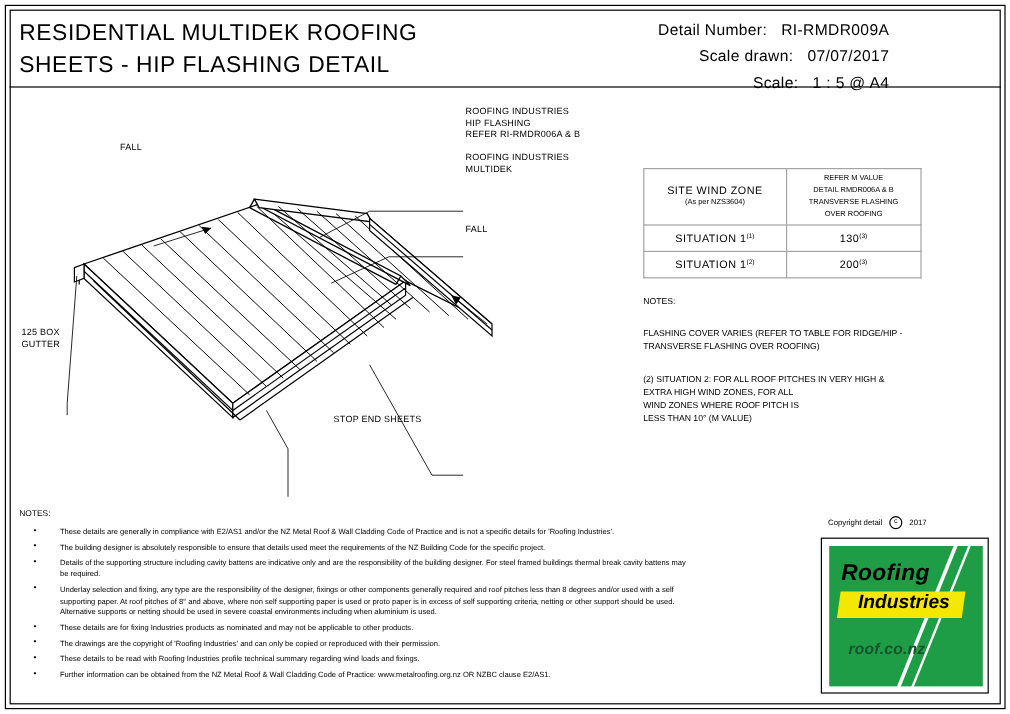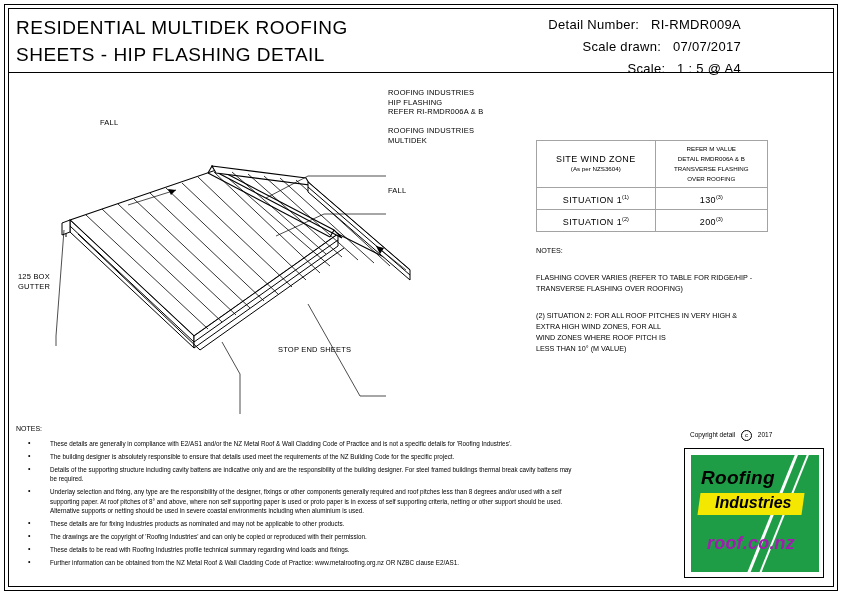--- a/index.html
+++ b/index.html
@@ -40,21 +40,21 @@
   .bn li:before{content:"\2022";position:absolute;left:12px;top:-1px;font-size:7px;}
 
   
   .copy{position:absolute;left:690px;top:430px;font-size:6.5px;white-space:nowrap;}
   .copy .c{display:inline-block;border:1px solid #000;border-radius:50%;width:9px;height:9px;line-height:9px;text-align:center;font-size:6px;margin:0 4px;vertical-align:middle;}
   .logo{position:absolute;left:684px;top:448px;width:140px;height:130px;border:1px solid #000;box-sizing:border-box;background:#fff;overflow:hidden;}
   .logo .green{position:absolute;left:6px;top:6px;width:128px;height:117px;background:#1f9d46;}
   .logo .rtxt{position:absolute;left:16px;top:18px;color:#000000;font-size:19px;font-weight:bold;font-style:italic;letter-spacing:.3px;}
   .logo .ibar{position:absolute;left:14px;top:44px;width:104px;height:22px;background:#f5e800;transform:skewX(-8deg);}
   .logo .itxt{position:absolute;left:18px;top:45px;color:#000;font-size:16px;font-weight:bold;font-style:italic;margin-left:12px;}
-  .logo .url{position:absolute;left:22px;top:84px;color:#a21caf;font-size:18px;font-weight:bold;font-style:italic;letter-spacing:.2px;text-align:right;}
+  .logo .url{position:absolute;left:22px;top:84px;color:#14532d;font-size:13px;font-weight:bold;font-style:italic;letter-spacing:.2px;text-align:right;}
   .logo .slash{position:absolute;left:86px;top:0px;width:3px;height:130px;background:#fff;transform:rotate(22deg);}
   .logo .slash2{position:absolute;left:98px;top:0px;width:2px;height:130px;background:#fff;transform:rotate(22deg);}
 
   
   #draw{position:absolute;left:8px;top:74px;width:530px;height:340px;}
   svg{display:block;}
 </style>
 </head>
 <body>
 

